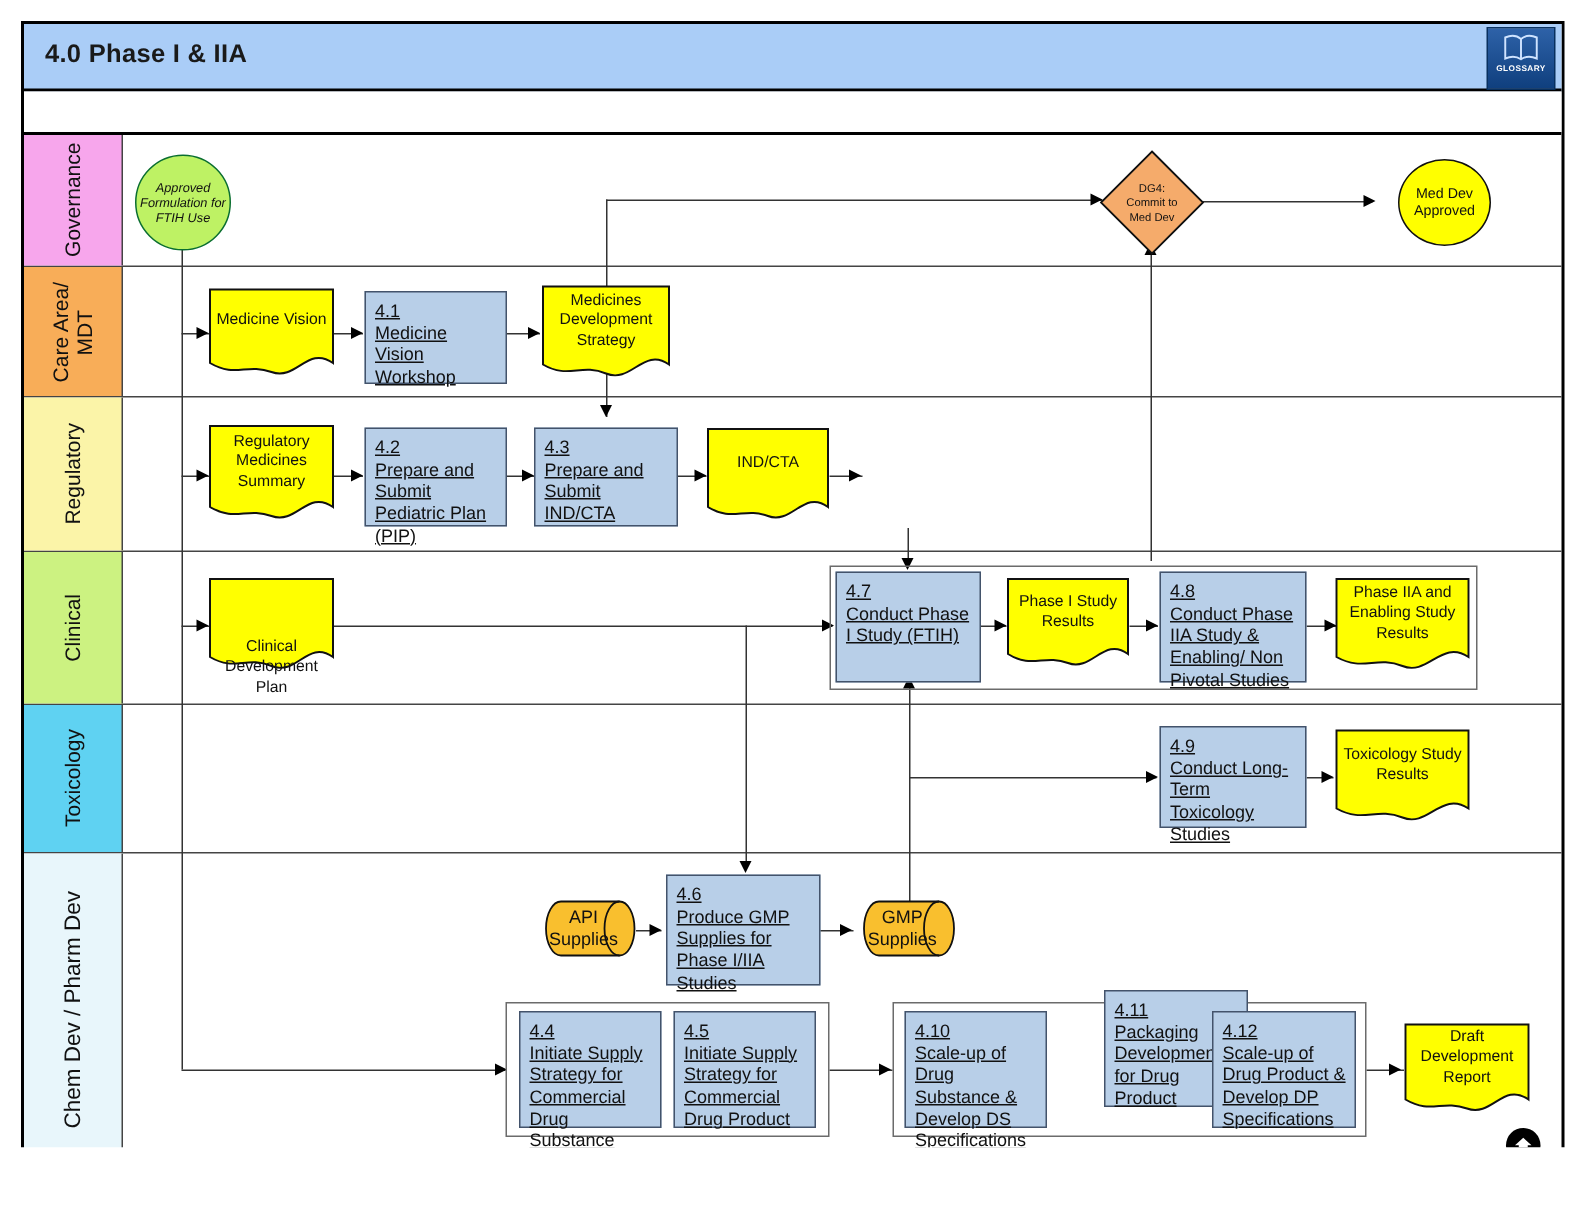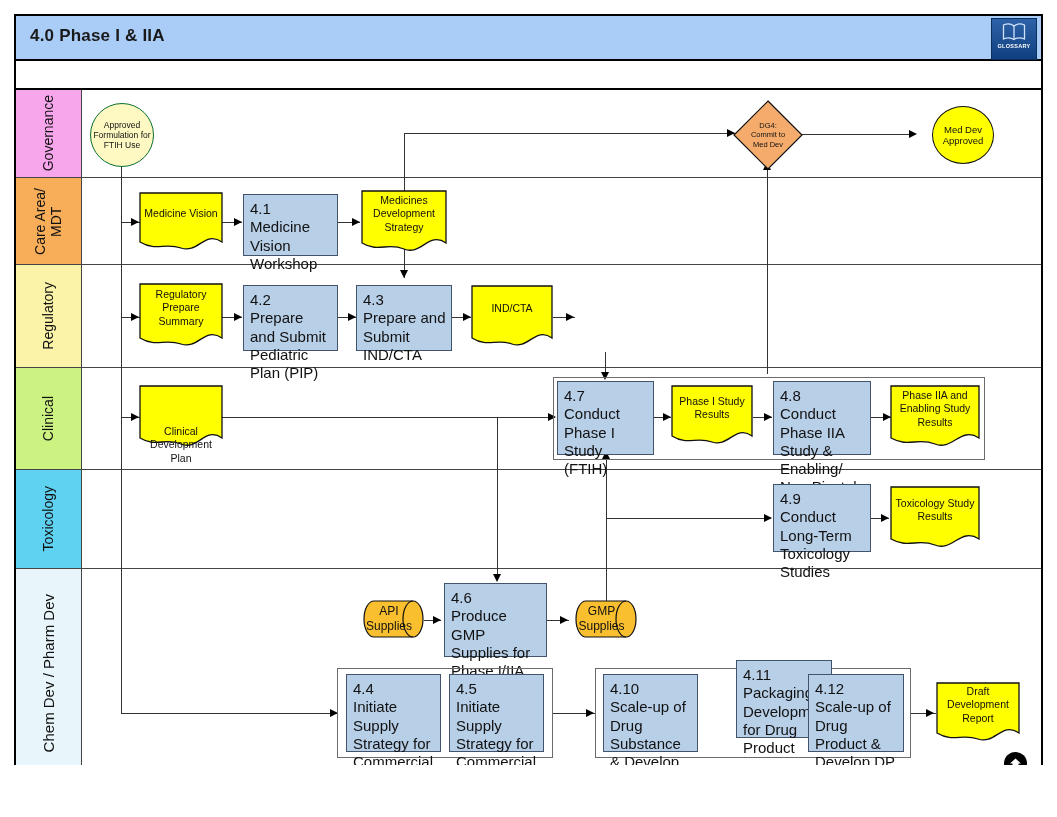--- a/index.html
+++ b/index.html
@@ -24,21 +24,21 @@
 
   
   .lane{position:absolute;left:16px;box-sizing:border-box;border-bottom:1.5px solid #444;}
   .lane-label{position:absolute;left:0;top:0;width:66px;height:100%;box-sizing:border-box;
      border-right:1.5px solid #444;display:flex;align-items:center;justify-content:center;}
   .lane-label span{writing-mode:vertical-rl;transform:rotate(180deg);font-size:14px;color:#111;
      text-align:center;line-height:1.15;white-space:pre-line;}
   .lane-body{position:absolute;left:66px;top:0;right:0;height:100%;}
 
   
-  .node{position:absolute;box-sizing:border-box;font-size:15px;line-height:1.22;color:#111;}
+  .node{position:absolute;box-sizing:border-box;font-size:12px;line-height:1.22;color:#111;text-decoration:underline;}
 
   
   .proc{background:#b8cfe8;border:1px solid #43536b;padding:5px 5px 4px 6px;}
   .proc .num{display:block;}
   
   .group{position:absolute;box-sizing:border-box;border:1.5px solid #6b6b6b;background:transparent;}
 
   
   .doc{position:absolute;}
   .doc svg{position:absolute;left:0;top:0;}
@@ -213,21 +213,21 @@
 
   <div class="ln lnh" style="left:546px;top:620px;width:23px;"></div>
   <div class="arw arw-r" style="left:560px;top:615.5px;"></div>
 
   <div class="ln lnh" style="left:553px;top:713px;width:42px;"></div>
   <div class="arw arw-r" style="left:586px;top:708.5px;"></div>
 
   <div class="ln lnh" style="left:911px;top:713px;width:25px;"></div>
   <div class="arw arw-r" style="left:926px;top:708.5px;"></div>
 
-  <div class="circ" style="left:90px;top:103px;width:64px;height:64px;background:#fef9c3;border:1.5px solid #0a6e30;">
+  <div class="circ" style="left:90px;top:103px;width:64px;height:64px;background:#bef264;border:1.5px solid #0a6e30;font-style:italic;">
     <span>Approved Formulation for FTIH Use</span>
   </div>
 
   <div class="dia" style="left:733px;top:100px;width:70px;height:70px;">
     <svg width="70" height="70" viewBox="0 0 70 70">
       <polygon points="35,1 69,35 35,69 1,35" fill="#f5ab6b" stroke="#111" stroke-width="1.2"></polygon>
     </svg>
     <div class="lbl" style="white-space:pre-line;">DG4:
 Commit to
 Med Dev</div>
@@ -254,21 +254,21 @@
     <svg width="86" height="64" viewBox="0 0 86 64">
       <path d="M1,1 L85,1 L85,53 C68,41 60,66 43,59 C26,52 18,63 1,53 Z" fill="#ffff00" stroke="#111" stroke-width="1.3"></path>
     </svg>
     <div class="lbl" style="height:48px;">Medicines Development Strategy</div>
   </div>
 
   <div class="doc" style="left:139px;top:283px;width:84px;height:66px;">
     <svg width="84" height="66" viewBox="0 0 84 66">
       <path d="M1,1 L83,1 L83,55 C66,43 59,67 42,61 C25,55 18,65 1,55 Z" fill="#ffff00" stroke="#111" stroke-width="1.3"></path>
     </svg>
-    <div class="lbl" style="height:50px;">Regulatory Prepare Summary</div>
+    <div class="lbl" style="height:50px;">Regulatory Medicines Summary</div>
   </div>
 
   <div class="node proc" style="left:243px;top:285px;width:95px;height:66px;">
     <span class="num">4.2</span>
     <span>Prepare and Submit Pediatric Plan (PIP)</span>
   </div>
 
   <div class="node proc" style="left:356px;top:285px;width:96px;height:66px;">
     <span class="num">4.3</span>
     <span>Prepare and Submit IND/CTA</span>

